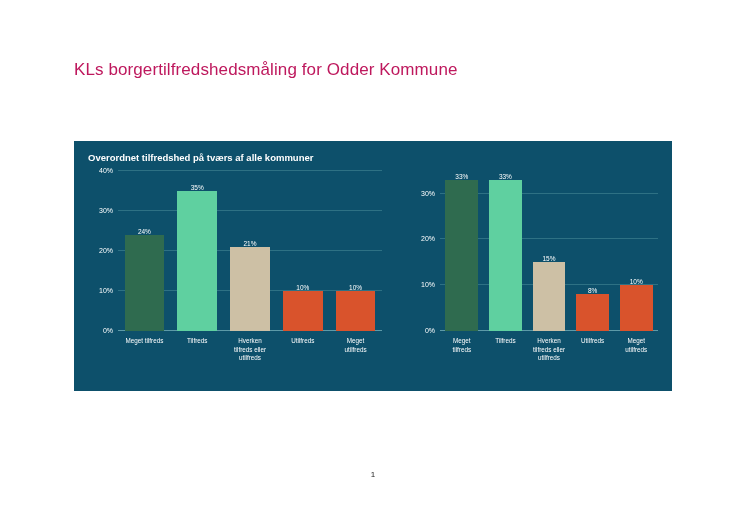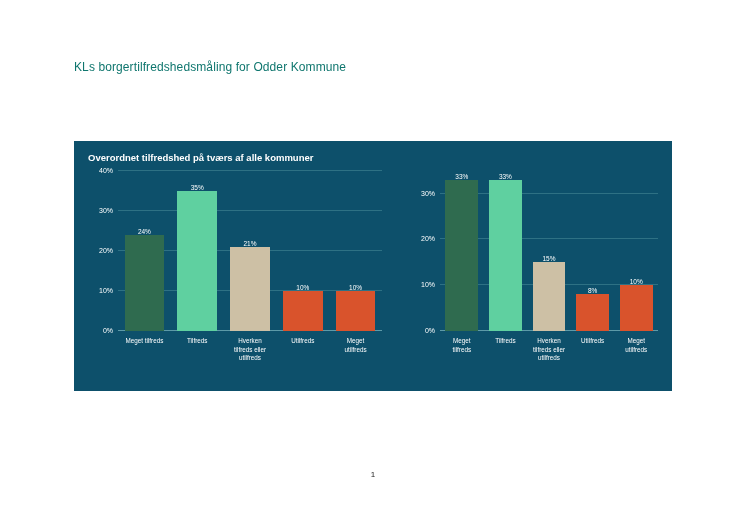--- a/index.html
+++ b/index.html
@@ -11,22 +11,22 @@
     height: 527px;
     background: #ffffff;
     font-family: "Liberation Sans", sans-serif;
     position: relative;
     overflow: hidden;
   }
   .page-title {
     position: absolute;
     left: 74px;
     top: 60px;
-    font-size: 12px;
-    color: #0f766e;
+    font-size: 17px;
+    color: #be185d;
     letter-spacing: 0.1px;
     white-space: nowrap;
   }
   .panel {
     position: absolute;
     left: 74px;
     top: 141px;
     width: 598px;
     height: 250px;
     background: #0d506b;

